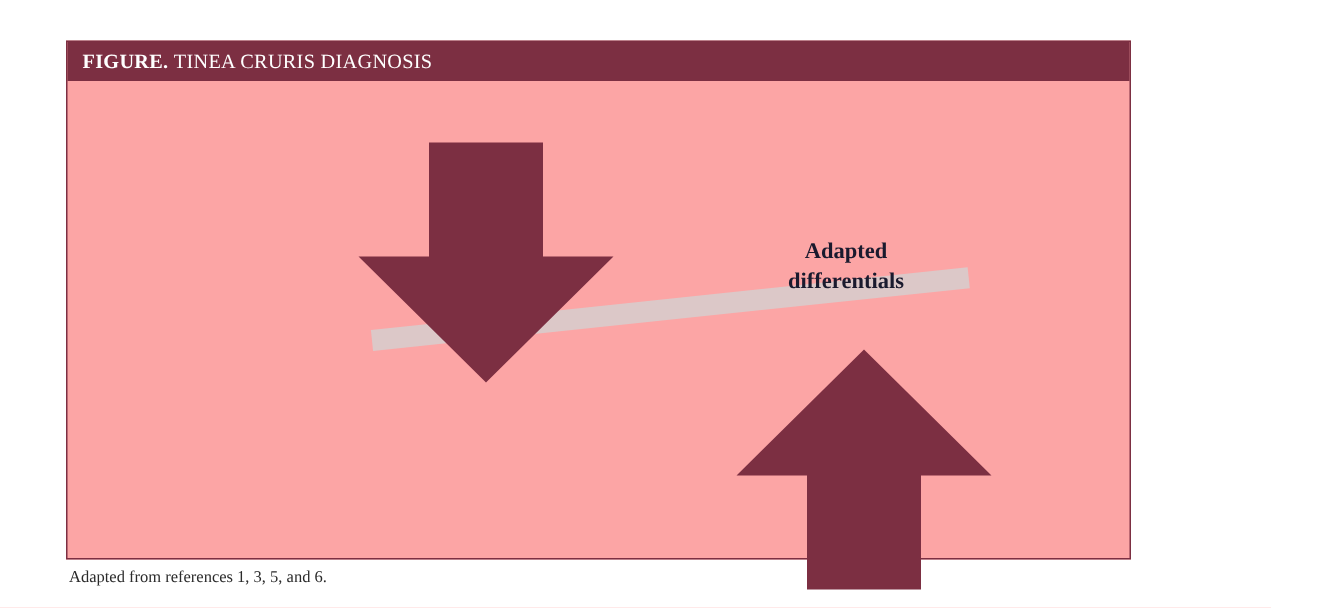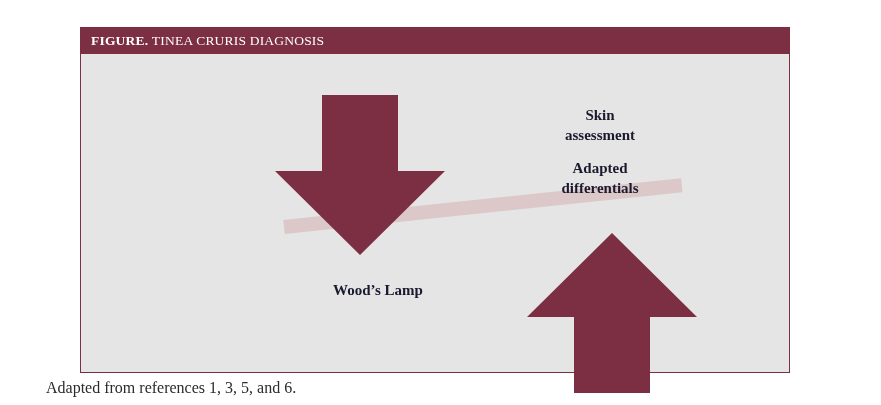--- a/index.html
+++ b/index.html
@@ -24,22 +24,21 @@
 
   
   .figure-box {
     position: absolute;
     left: 44px;
     top: 27px;
     width: 710px;
     height: 346px;
     border: 1.5px solid #7c2f42;
     box-sizing: border-box;
-    background: #e5e5e5;
-    margin-left: 36px;
+    background: #fca5a5;
   }
 
   
   .title-bar {
     position: absolute;
     left: 0;
     top: 0;
     width: 100%;
     height: 26px;
     background: #7c2f42;
@@ -131,21 +130,21 @@
     left: 192px;
     top: 270px;
     width: 210px;
   }
 
   
   .caption {
     position: absolute;
     left: 46px;
     top: 379px;
-    font-size: 16px;
+    font-size: 11px;
     color: #2b2b2b;
     font-family: "Liberation Serif", "DejaVu Serif", serif;
     white-space: nowrap;
   }
 </style>
 </head>
 <body>
 
 <div id="figure-root">
 
@@ -162,27 +161,24 @@
       <div class="beam"></div>
 
       <svg class="arrow-svg arrow-down-wrap" viewBox="0 0 170 160">
         <polygon points="47,0 123,0 123,76 170,76 85,160 0,76 47,76" fill="#7c2f42"></polygon>
       </svg>
 
       <svg class="arrow-svg arrow-up-wrap" viewBox="0 0 170 160">
         <polygon points="85,0 170,84 123,84 123,160 47,160 47,84 0,84" fill="#7c2f42"></polygon>
       </svg>
 
-      <div class="label label-skin">Skin
-assessment</div>
 
       <div class="label label-weighing">Adapted
 differentials</div>
 
-      <div class="label label-woods">Wood’s Lamp</div>
 
 
     </div>
   </div>
 
   <div class="caption">Adapted from references 1, 3, 5, and 6.</div>
 
 </div>
 
 </body></html>

